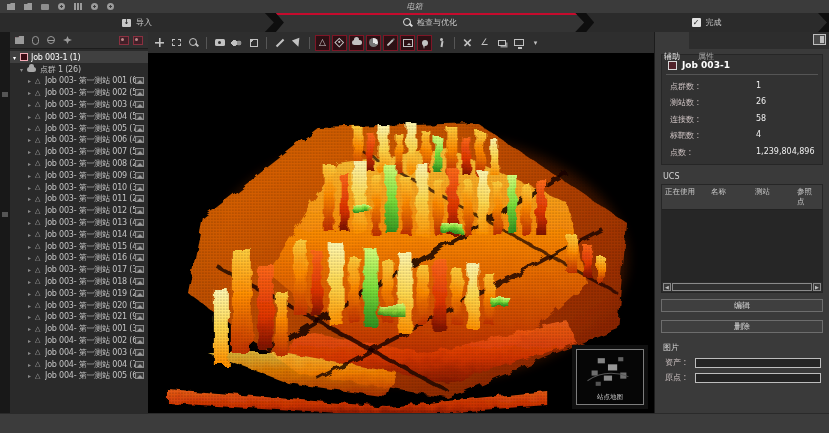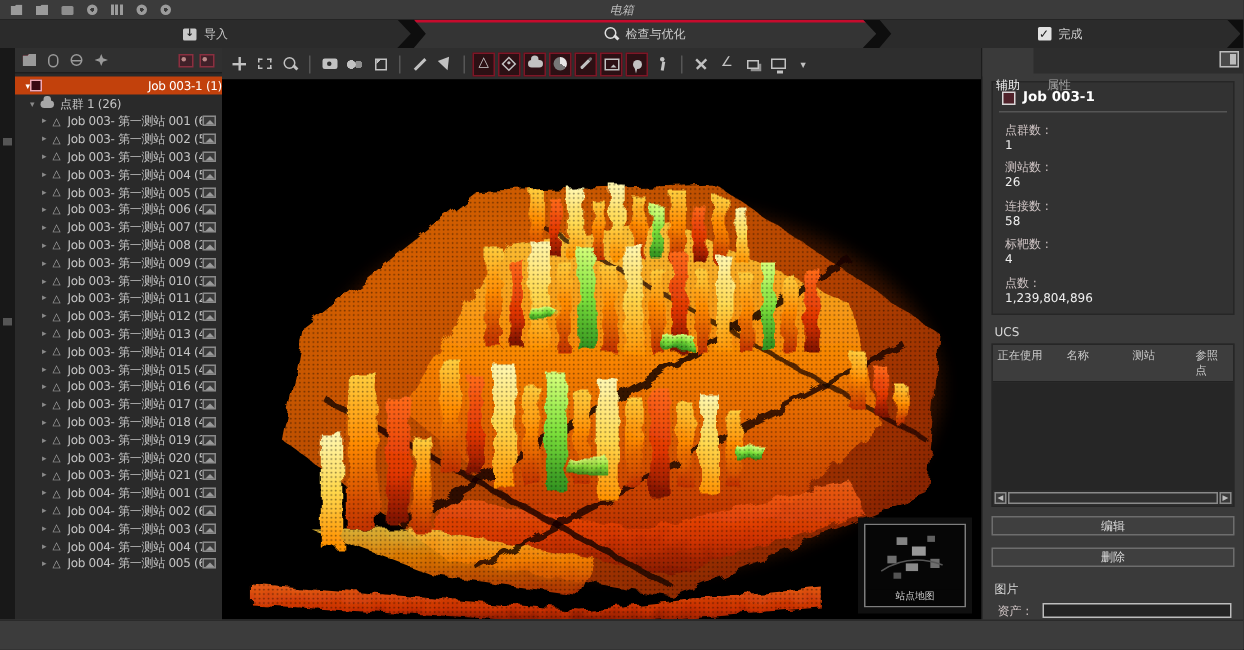--- a/index.html
+++ b/index.html
@@ -68,21 +68,21 @@
     border-radius:50%; background:#b88; }
   .tree-body { flex:1; overflow:hidden; padding-top:2px; font-size:8px; color:#c4c4c4; }
   .trow { height:11.8px; display:flex; align-items:center; padding-left:3px; white-space:nowrap; }
   .trow .cr { font-style:normal; font-size:6px; color:#8a8a8a; width:7px; flex:0 0 auto; }
   .trow .sti { font-style:normal; font-size:7px; color:#a8a8a8; width:10px; flex:0 0 auto; }
   .trow .tl { flex:1; overflow:hidden; text-overflow:clip; letter-spacing:-0.2px; }
   .trow .phi { flex:0 0 auto; width:9px; height:7px; border:1px solid #8a8a8a; background:#3a3a3a;
     margin-right:4px; position:relative; }
   .trow .phi::after { content:""; position:absolute; left:1px; bottom:0; width:0; height:0;
     border-left:3px solid transparent; border-right:3px solid transparent; border-bottom:3px solid #9a9a9a; }
-  .trow.root { background:#c2410c; color:#fff; height:12px;text-align:right; }
+  .trow.root { background:#404040; color:#fff; height:12px; }
   .trow.root .cr { color:#fff; }
   .trow.root .jobic { width:8px; height:8px; background:#3a0a12; border:1px solid #f2aab5;
     margin-right:3px; flex:0 0 auto; }
   .trow.group { height:12px; }
   .trow.group .cloudic { width:9px; height:5px; background:#a8a8a8; border-radius:3px;
     position:relative; margin-right:4px; flex:0 0 auto; }
   .trow.group .cloudic::before { content:""; position:absolute; top:-2.5px; left:2px; width:4.5px;
     height:4.5px; border-radius:50%; background:#a8a8a8; }
   .indent1 { padding-left:10px; }
   .indent2 { padding-left:18px; }
@@ -159,37 +159,37 @@
   .rp-tab { padding:19px 9px 0; color:#a5a5a5; }
   .rp-tab.active { background:#3a3a3a; color:#f0f0f0; }
   .rp-panelicon { position:absolute; right:3px; top:2px; width:13px; height:11px; border:1px solid #bdbdbd;
     background:#4a4a4a; }
   .rp-panelicon::after { content:""; position:absolute; right:1px; top:1px; width:4px; height:7px; background:#bdbdbd; }
   .rp-body { flex:1; padding:5px 6px 0; overflow:hidden; }
   .prop-box { background:#323232; border:1px solid #262626; padding:3px 4px 6px; }
   .job-header { display:flex; align-items:center; gap:5px; border-bottom:1px solid #555;
     padding:2px 2px 4px; color:#ffffff; font-weight:bold; font-size:9px; }
   .job-ic { width:9px; height:9px; background:#50222a; border:1px solid #d8d8d8; flex:0 0 auto; }
-  .prow { display:flex; margin:5.5px 2px 0 4px;flex-direction:column; }
+  .prow { display:flex; margin:5.5px 2px 0 4px; }
   .plabel { width:86px; color:#cfc4c4; }
   .pval { flex:1; color:#efefef; }
   .ucs-title { margin:7px 2px 3px; color:#d6d6d6; }
   .ucs-box { border:1px solid #262626; background:#2c2c2c;font-family:Liberation Serif, serif; }
   .ucs-head { display:grid; grid-template-columns:44px 42px 40px 1fr; background:#3d3d3d;
     border-bottom:1px solid #222; font-size:7.5px; color:#c9c9c9; padding:2px 3px; column-gap:2px; }
   .ucs-body { height:72px; background:#262626; }
   .ucs-scroll { height:10px; display:flex; align-items:center; gap:1px; padding:1px; background:#2c2c2c; }
   .sc-btn { width:8px; height:8px; border:1px solid #8a8a8a; color:#bbb; font-size:5px; line-height:7px;
     text-align:center; background:#3a3a3a; }
   .sc-track { flex:1; height:8px; border:1px solid #8a8a8a; background:#303030; }
   .btn-row { display:flex; gap:8px; margin-top:6px;flex-direction:column; }
   .btn { flex:1; height:14px; background:#3f3f3f; border:1px solid #6d6d6d; color:#dddddd;
     font-size:8px; display:flex; align-items:center; justify-content:center; }
   .img-title { margin:9px 2px 4px; color:#d6d6d6; }
-  .frow { display:flex; align-items:flex-start; margin:4px 0 0 4px; gap:4px; }
+  .frow { display:flex; align-items:flex-end; margin:4px 0 0 4px; gap:4px; }
   .flabel { width:26px; color:#cfc4c4; }
   .frow input { flex:1; height:10px; background:#242424; border:1px solid #bdbdbd; color:#ddd;
     font-size:7px; padding:0 2px; margin-right:2px; }
 
   .bottom-strip { position:absolute; left:0; right:0; bottom:0; height:20px; background:#3c3c3c;
     border-top:1px solid #2a2a2a; }
 </style>
 </head>
 <body>
 

